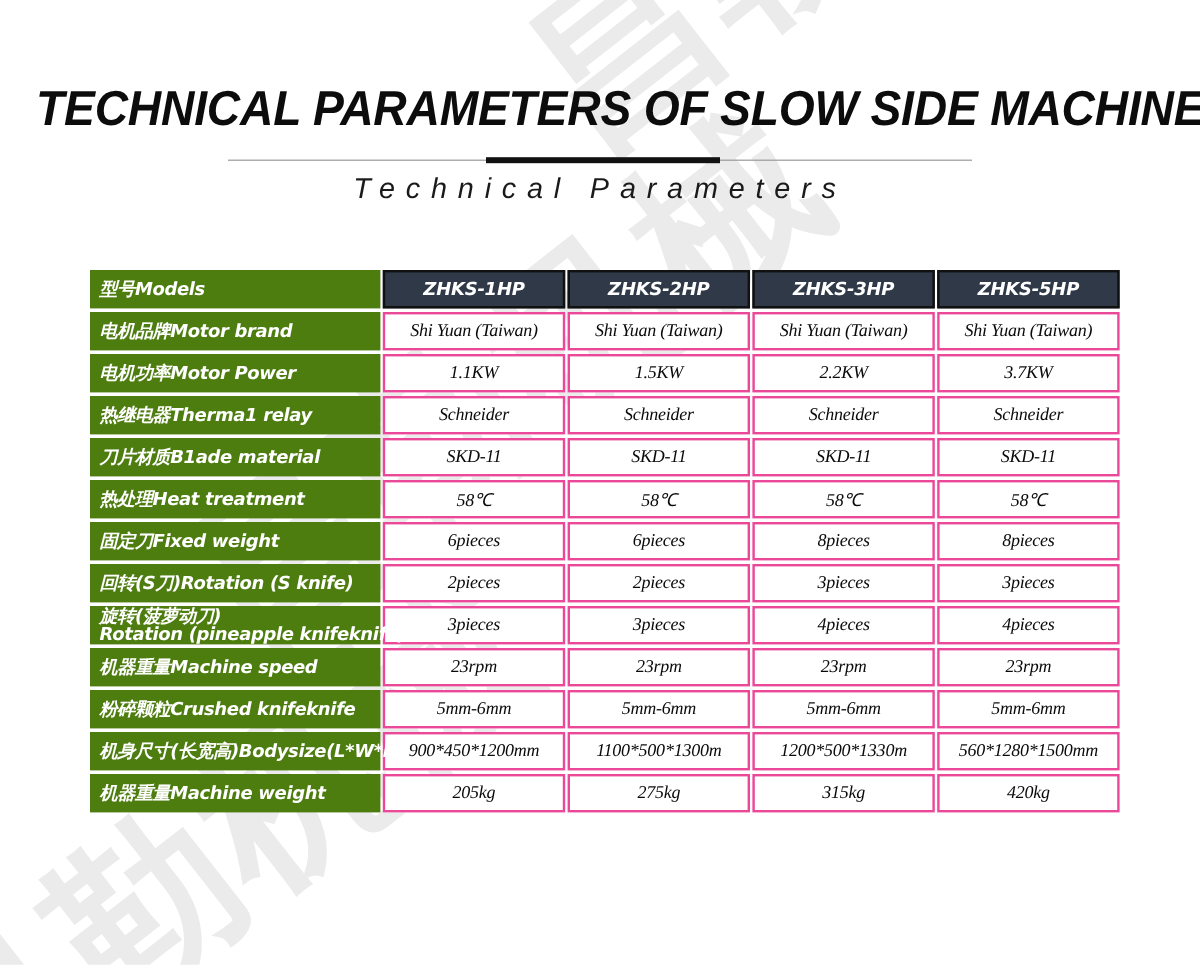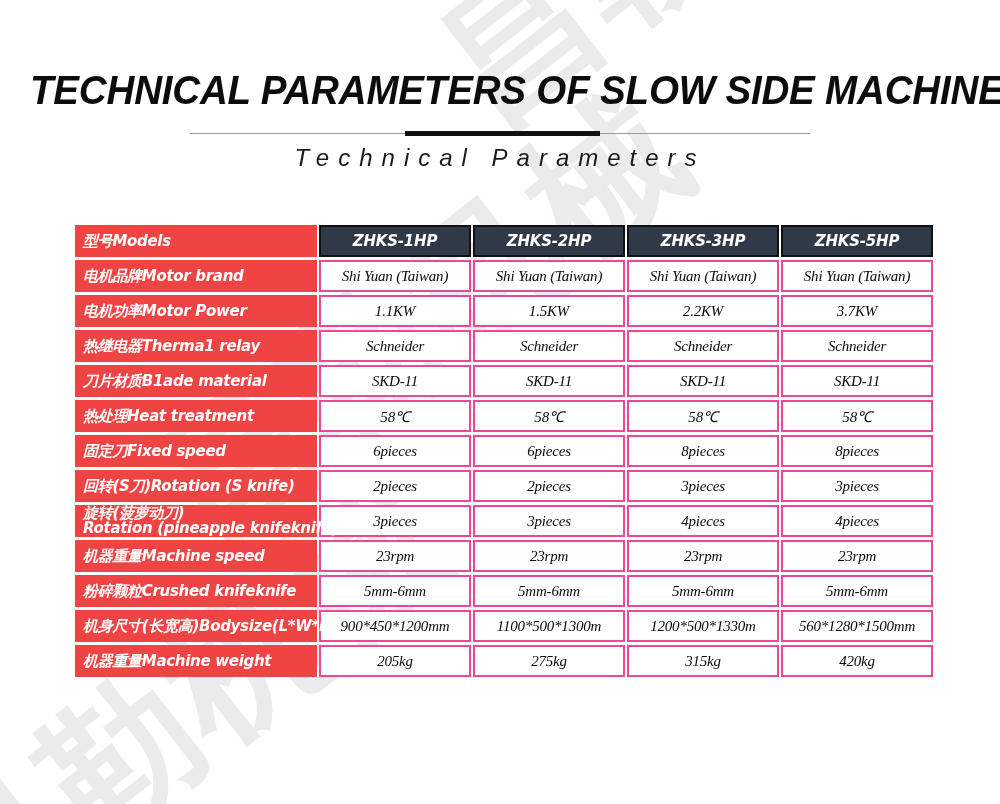--- a/index.html
+++ b/index.html
@@ -130,21 +130,21 @@
   }
   table#spec-table td {
     padding: 0 8px;
     height: 28px;
     font-size: 15px;
     vertical-align: middle;
     overflow: visible;
     white-space: nowrap;
   }
   td.label-cell {
-    background: #ef4444;
+    background: #4d7c0f;
     color: #ffffff;
     font-family: "DejaVu Sans", sans-serif;
     font-weight: bold;
     font-size: 14.5px;
     text-align: left;
     letter-spacing: -0.3px;
     width: 240px;
   }
   td.label-cell.two-line {
     line-height: 15px;
@@ -241,21 +241,21 @@
             <td class="value-cell">SKD-11</td>
           </tr>
           <tr>
             <td class="label-cell">热处理Heat treatment</td>
             <td class="value-cell">58℃</td>
             <td class="value-cell">58℃</td>
             <td class="value-cell">58℃</td>
             <td class="value-cell">58℃</td>
           </tr>
           <tr>
-            <td class="label-cell">固定刀Fixed speed</td>
+            <td class="label-cell">固定刀Fixed weight</td>
             <td class="value-cell">6pieces</td>
             <td class="value-cell">6pieces</td>
             <td class="value-cell">8pieces</td>
             <td class="value-cell">8pieces</td>
           </tr>
           <tr>
             <td class="label-cell">回转(S刀)Rotation (S knife)</td>
             <td class="value-cell">2pieces</td>
             <td class="value-cell">2pieces</td>
             <td class="value-cell">3pieces</td>

